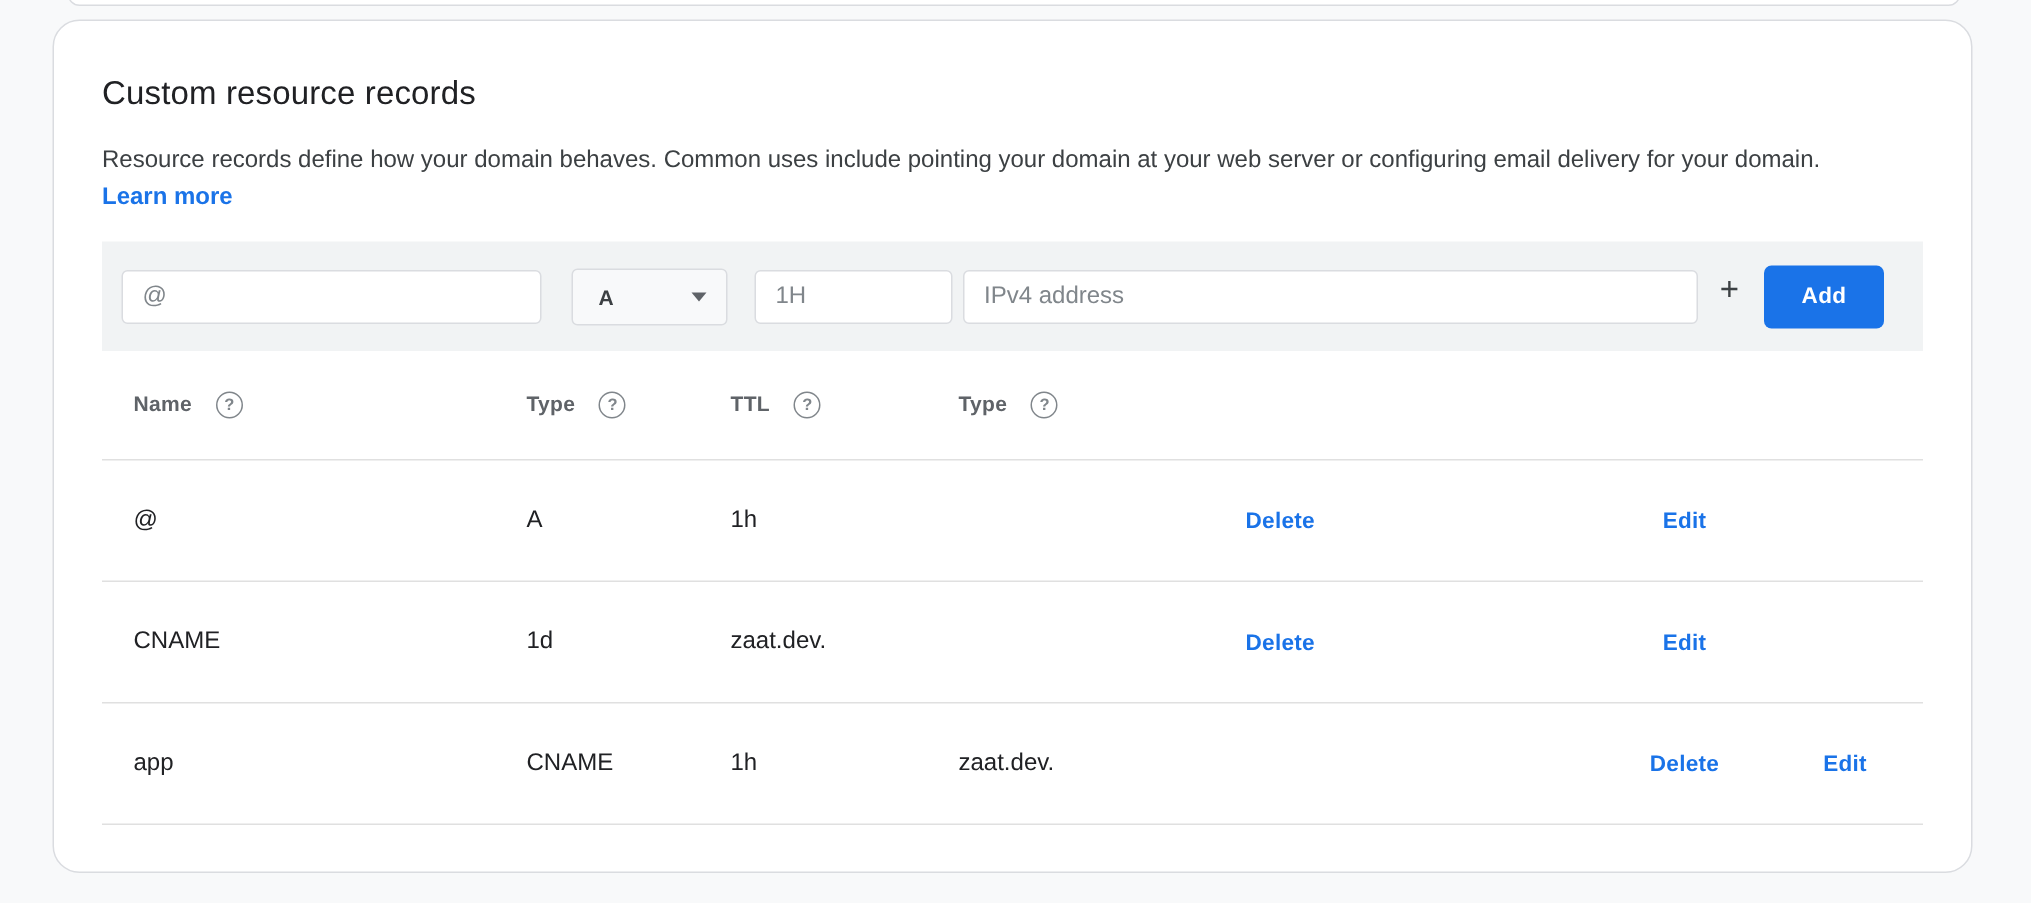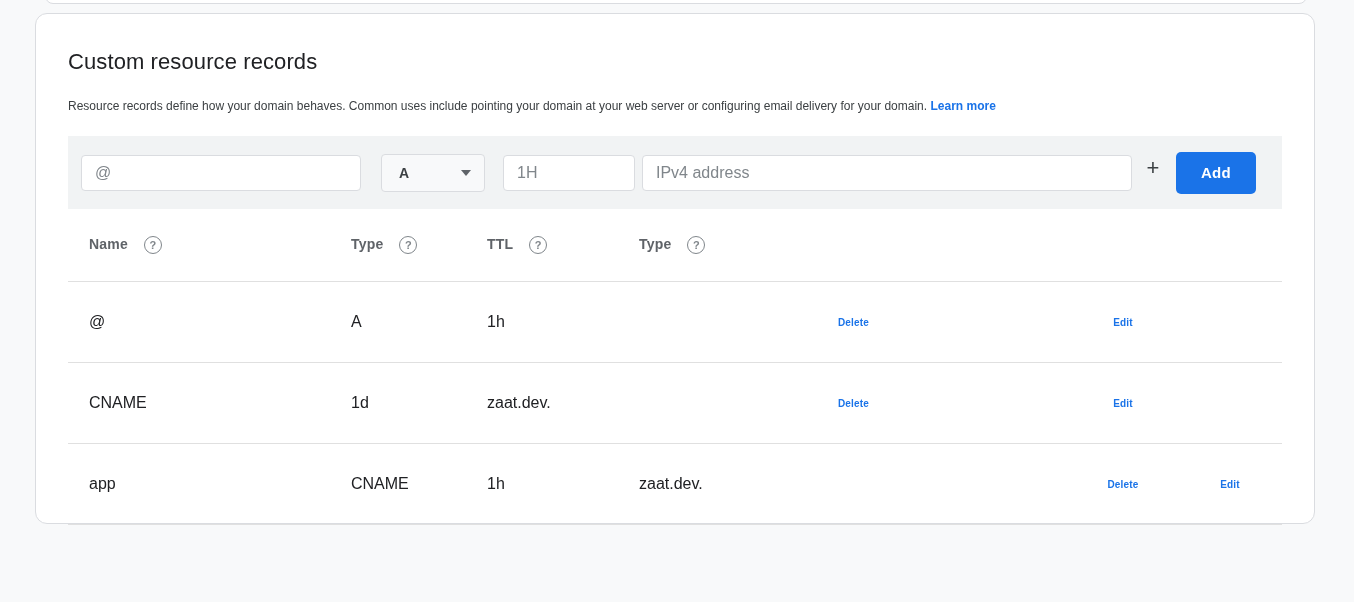--- a/index.html
+++ b/index.html
@@ -15,37 +15,37 @@
     position: absolute;
     left: 45px; top: -36px;
     width: 1262px; height: 40px;
     background: #ffffff;
     border: 1px solid #dadce0;
     border-radius: 8px;
   }
   .card {
     position: absolute;
     left: 35px; top: 13px;
-    width: 1280px; height: 511px;
+    width: 1280px; height: 569px;
     background: #ffffff;
     border: 1px solid #dadce0;
-    border-radius: 12px;
+    border-radius: 18px;
   }
   .card-inner { padding: 34px 32px 0 32px; }
 
   .title {
     font-size: 22px;
     line-height: 28px;
     color: #202124;
     font-weight: 400;
     letter-spacing: 0.1px;
   }
   .desc {
     margin-top: 18px;
-    font-size: 12px;
+    font-size: 16px;
     line-height: 25px;
     color: #3c4043;
     max-width: 1185px;
   }
   .link {
     color: #1a73e8;
     font-weight: 700;
     text-decoration: none;
     cursor: pointer;
   }
@@ -159,21 +159,21 @@
     flex: none;
   }
   .td {
     font-size: 16px;
     color: #202124;
   }
   .action-btn {
     background: transparent;
     border: none;
     font-family: "Liberation Sans", sans-serif;
-    font-size: 10px;
+    font-size: 15px;
     font-weight: 700;
     letter-spacing: 0.2px;
     color: #1a73e8;
     cursor: pointer;
     justify-self: center;
   }
 </style>
 </head>
 <body>
 

